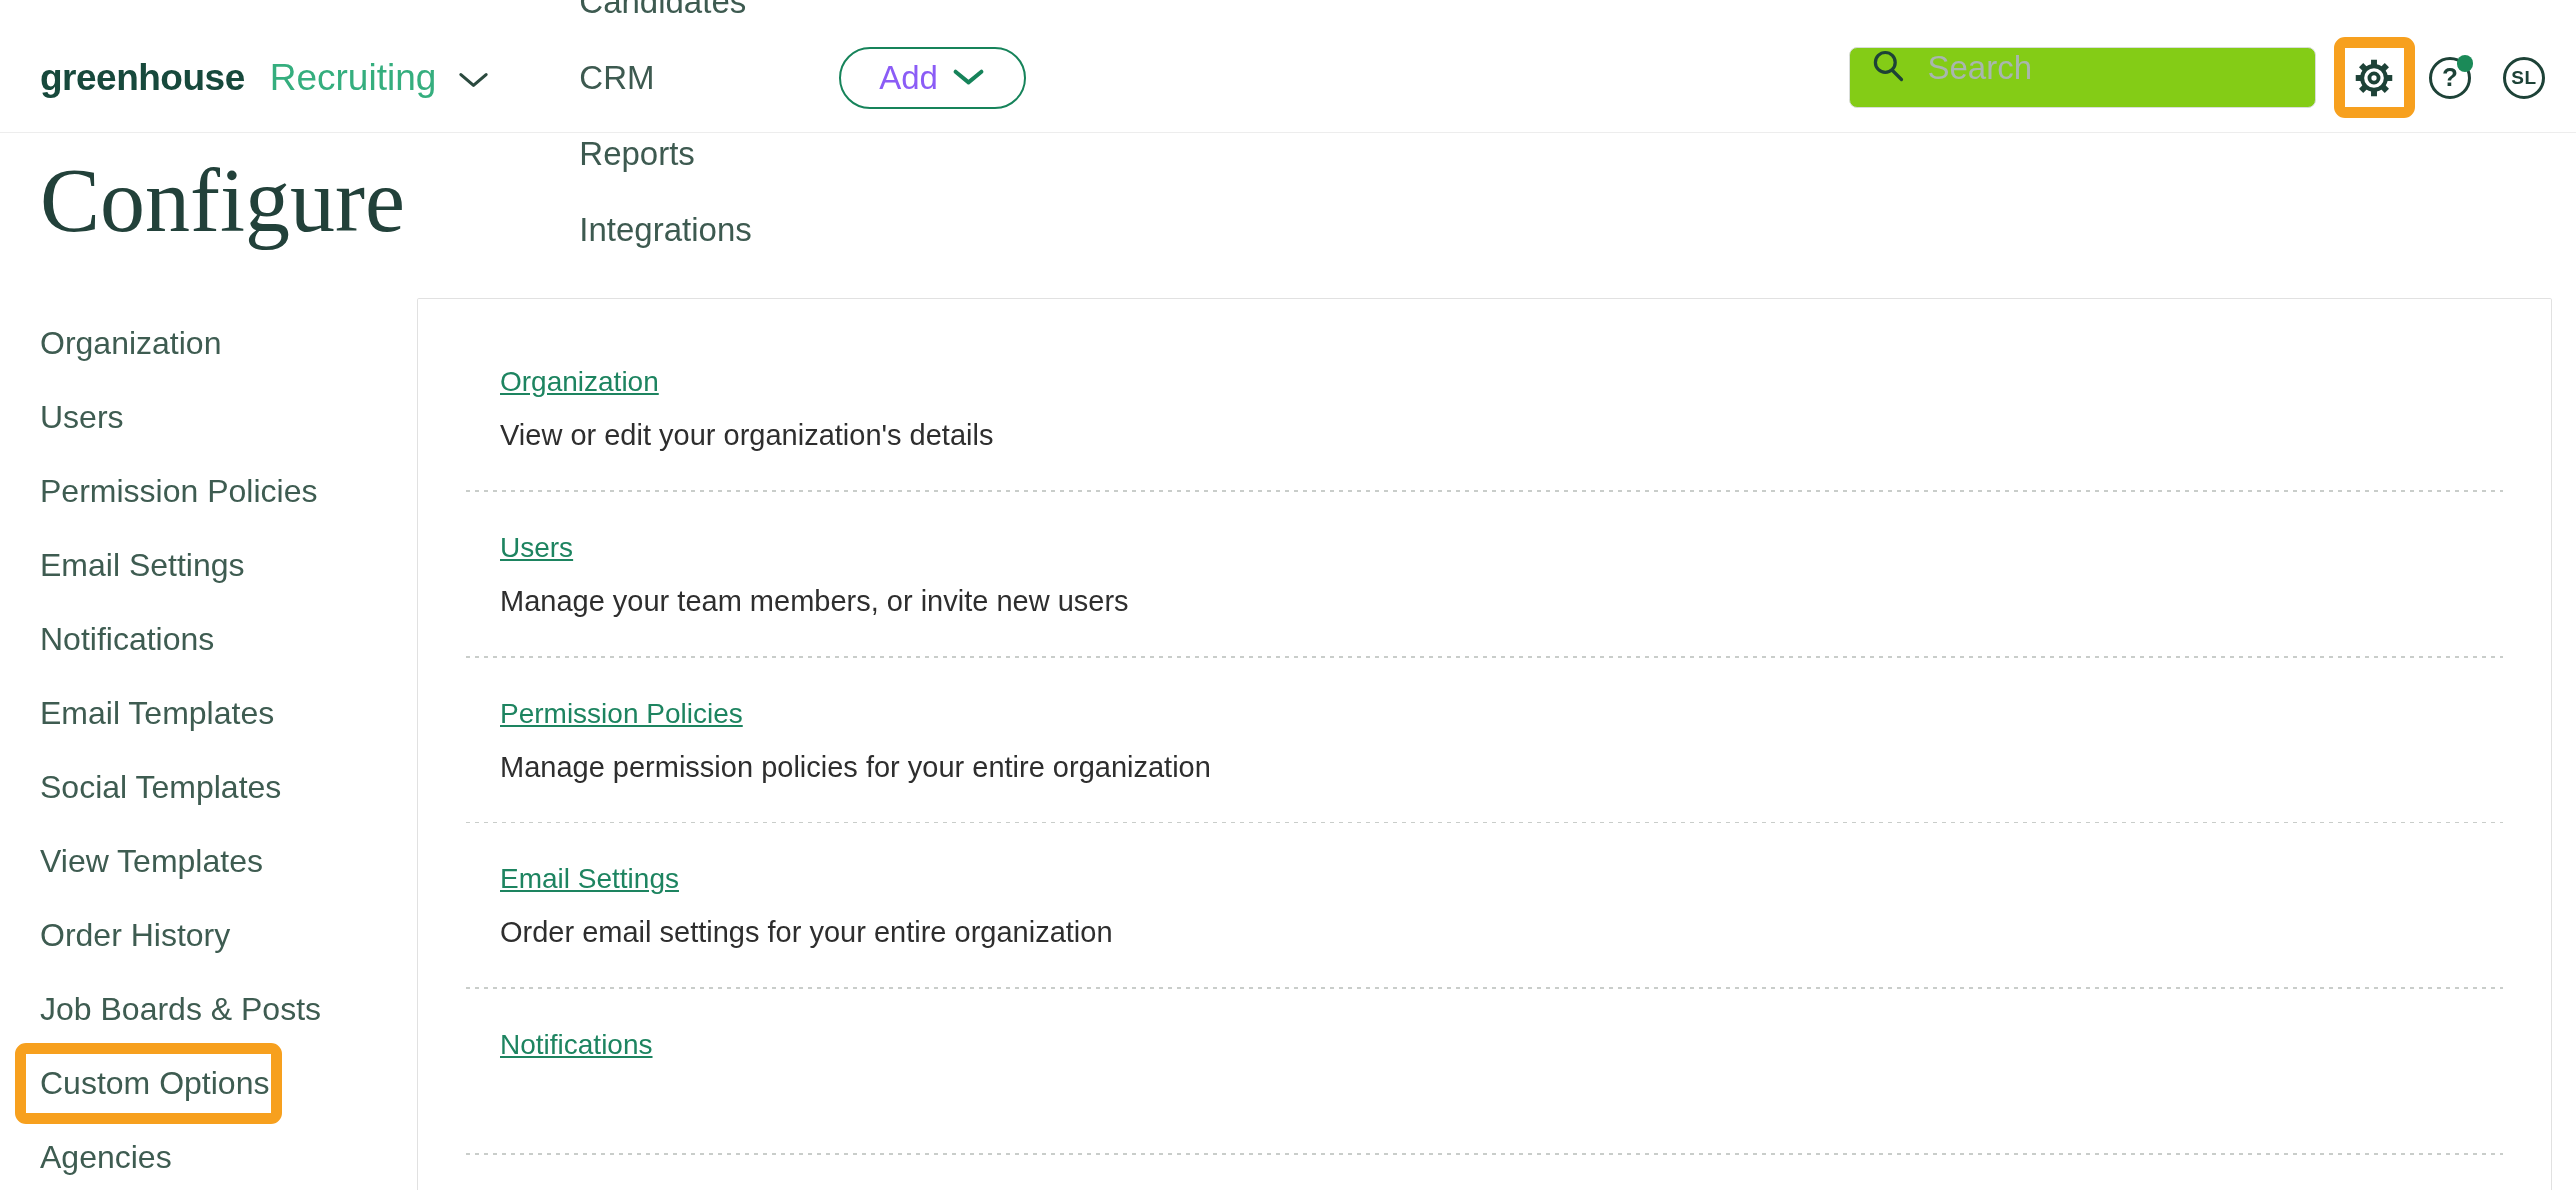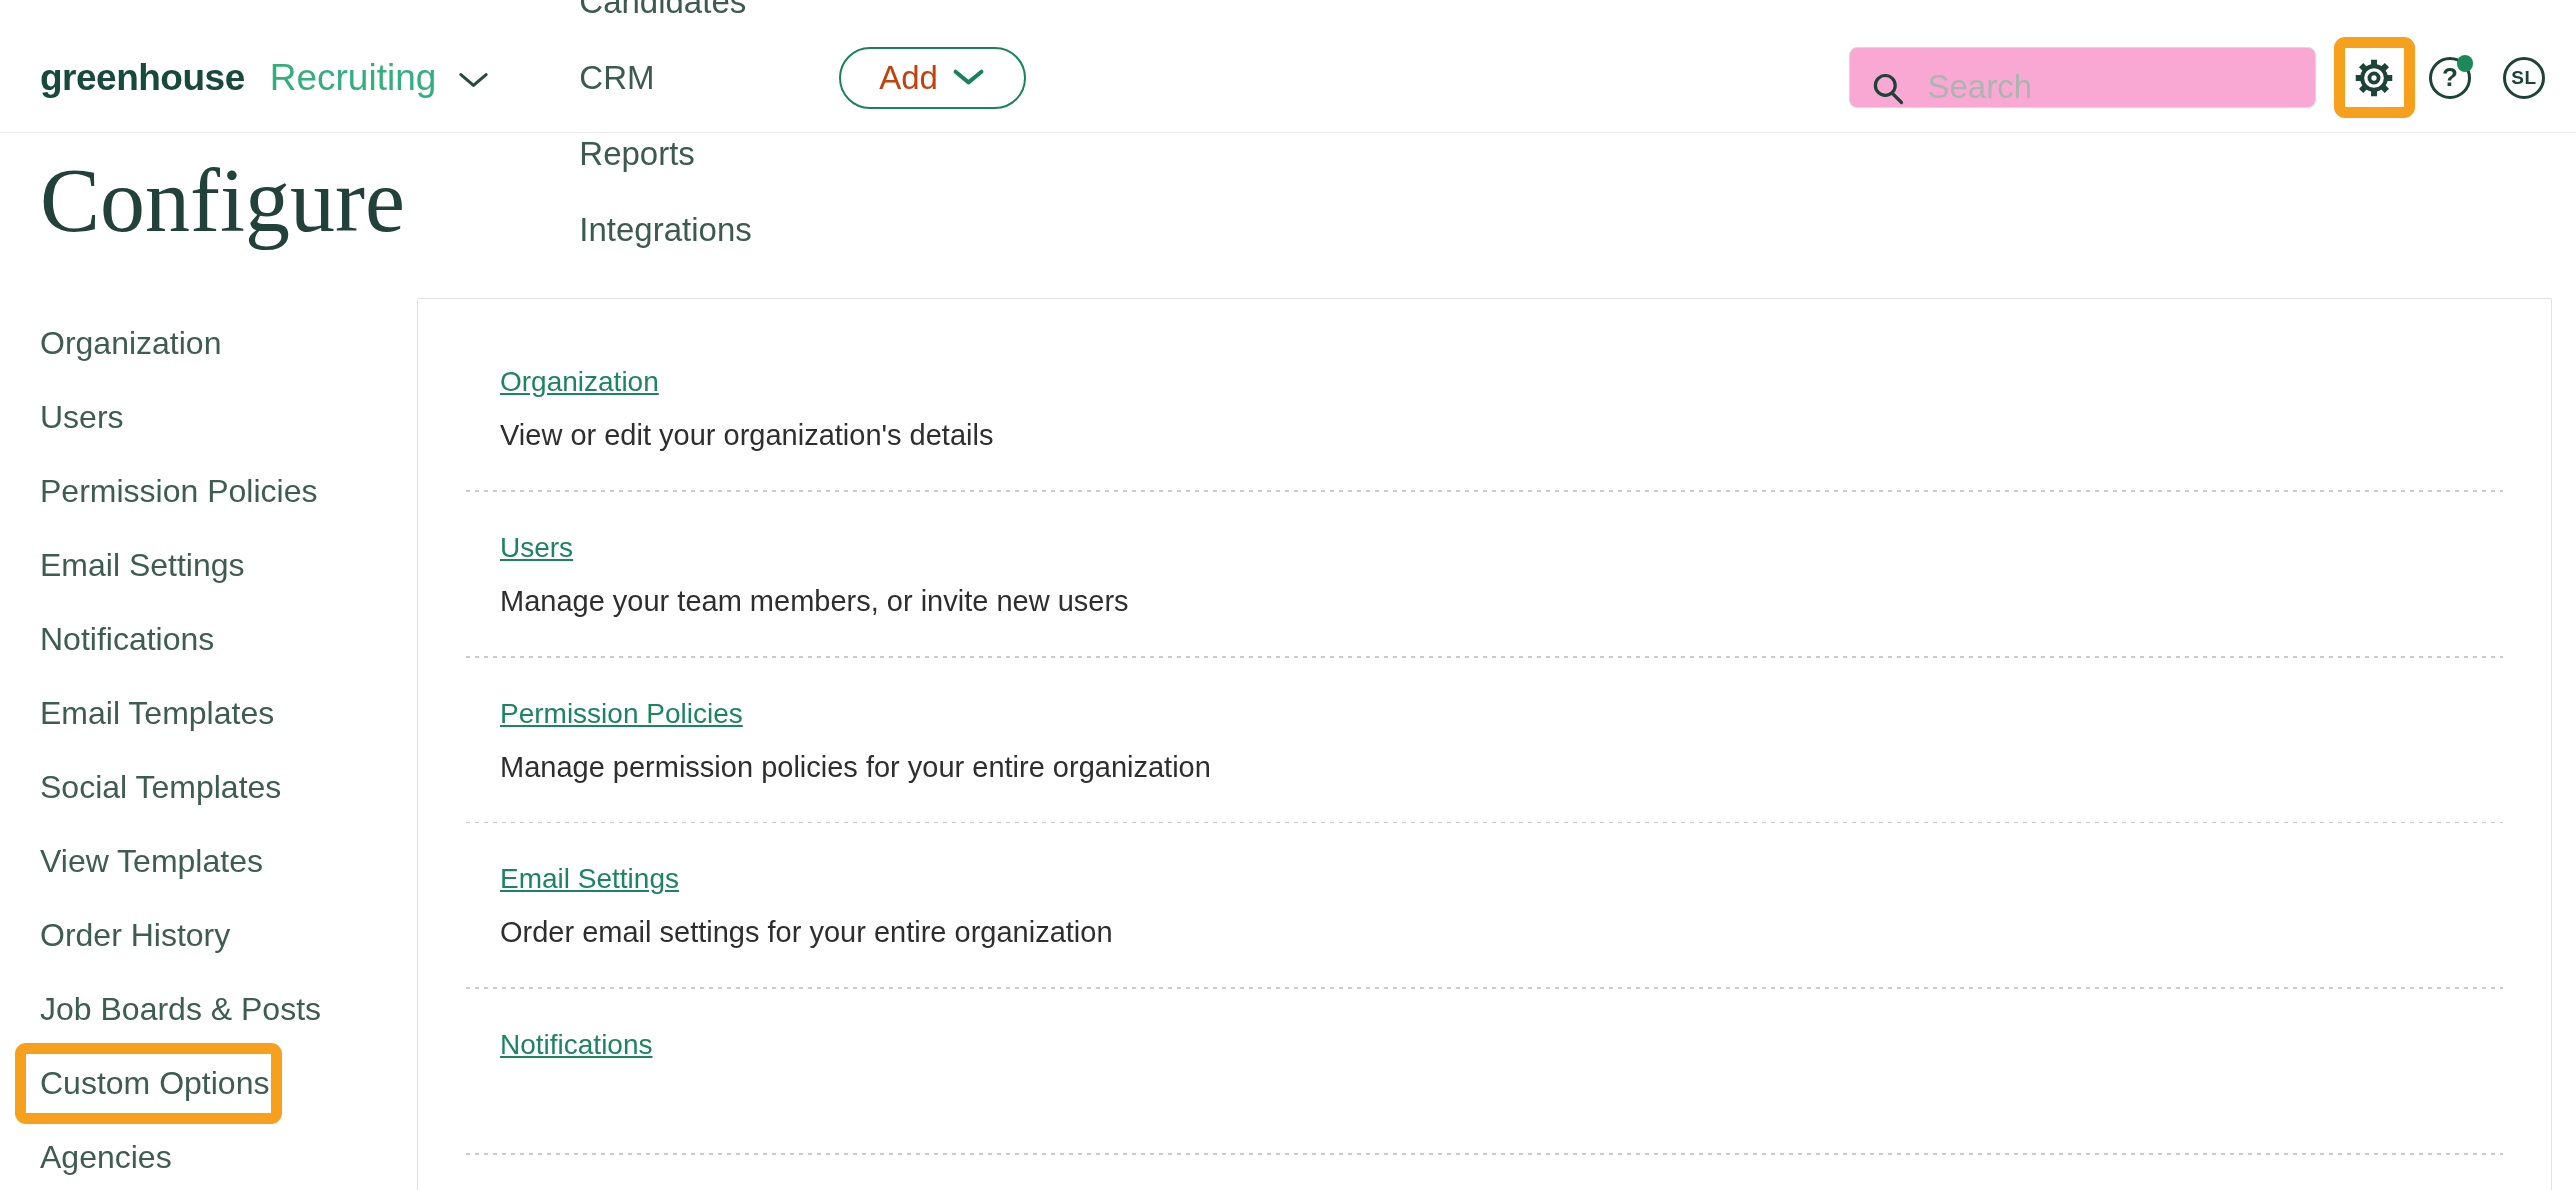--- a/index.html
+++ b/index.html
@@ -14,25 +14,25 @@
   }
   .logo{display:flex;align-items:center;cursor:pointer;}
   .logo-main{font-size:37px;font-weight:600;color:#17493c;letter-spacing:-0.5px;}
   .logo-product{font-size:37px;font-weight:400;color:#35ae7e;margin-left:25px;}
   .logo-chevron{margin-left:22px;margin-top:5.4px;}
   .nav{display:flex;margin-left:90px;gap:38px;flex-direction:column;}
   .nav-item{font-size:33px;color:#3d5a50;cursor:pointer;white-space:nowrap;}
   .add-btn{
     box-sizing:border-box;margin-left:87px;width:187px;height:62px;border:2.3px solid #16835a;
     border-radius:36px;display:flex;align-items:center;justify-content:center;gap:14.5px;
-    color:#c2410c;font-size:33px;background:#fff;cursor:pointer;flex:none;
+    color:#8b5cf6;font-size:33px;background:#fff;cursor:pointer;flex:none;
   }
   .search{
     box-sizing:border-box;margin-left:auto;width:467px;height:61px;border:1.8px solid #d9ddda;
-    border-radius:8.1px;display:flex;align-items:flex-end;padding:0 18px 0 20px;background:#f9a8d4;flex:none;
+    border-radius:8.1px;display:flex;align-items:flex-start;padding:0 18px 0 20px;background:#84cc16;flex:none;
   }
   .search input{
     border:none;outline:none;font-size:33px;color:#3d5a50;margin-left:20px;width:343px;
     font-family:"Liberation Sans", sans-serif;background:transparent;
   }
   .search input::placeholder{color:#a9b6af;}
   .annotation{border:11.7px solid #f7a01e;box-sizing:border-box;border-radius:11px;background:#fff;}
   .gear-wrap{
     margin-left:18px;width:81px;height:81px;display:flex;align-items:center;justify-content:center;flex:none;
   }

